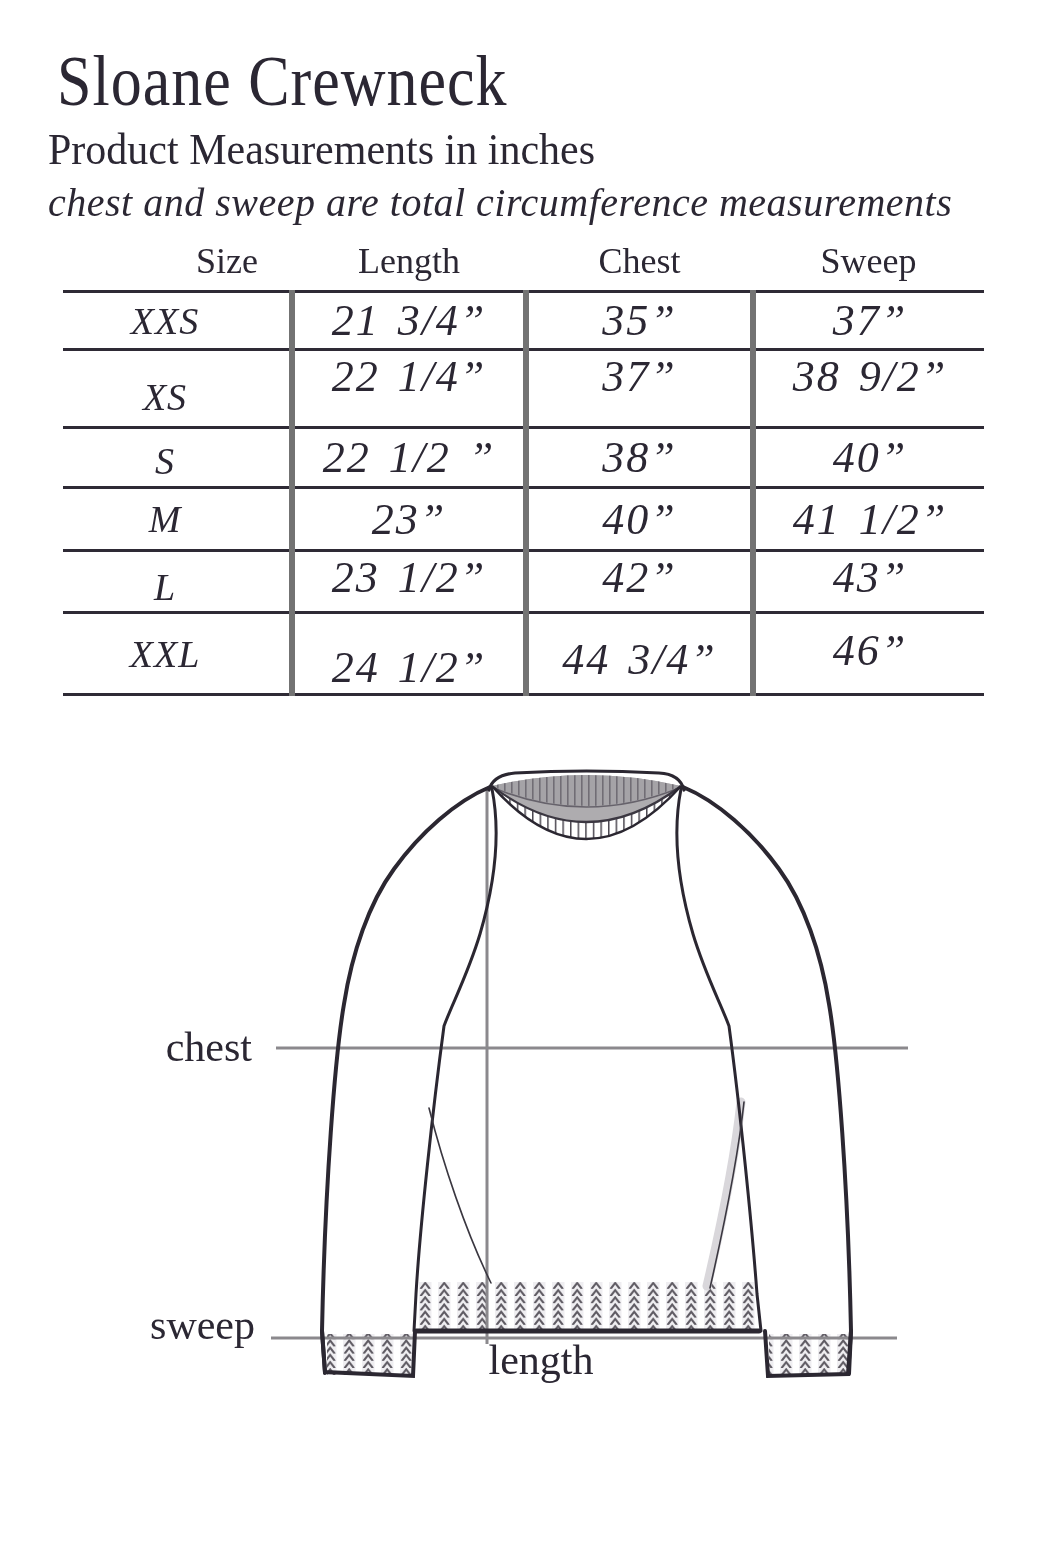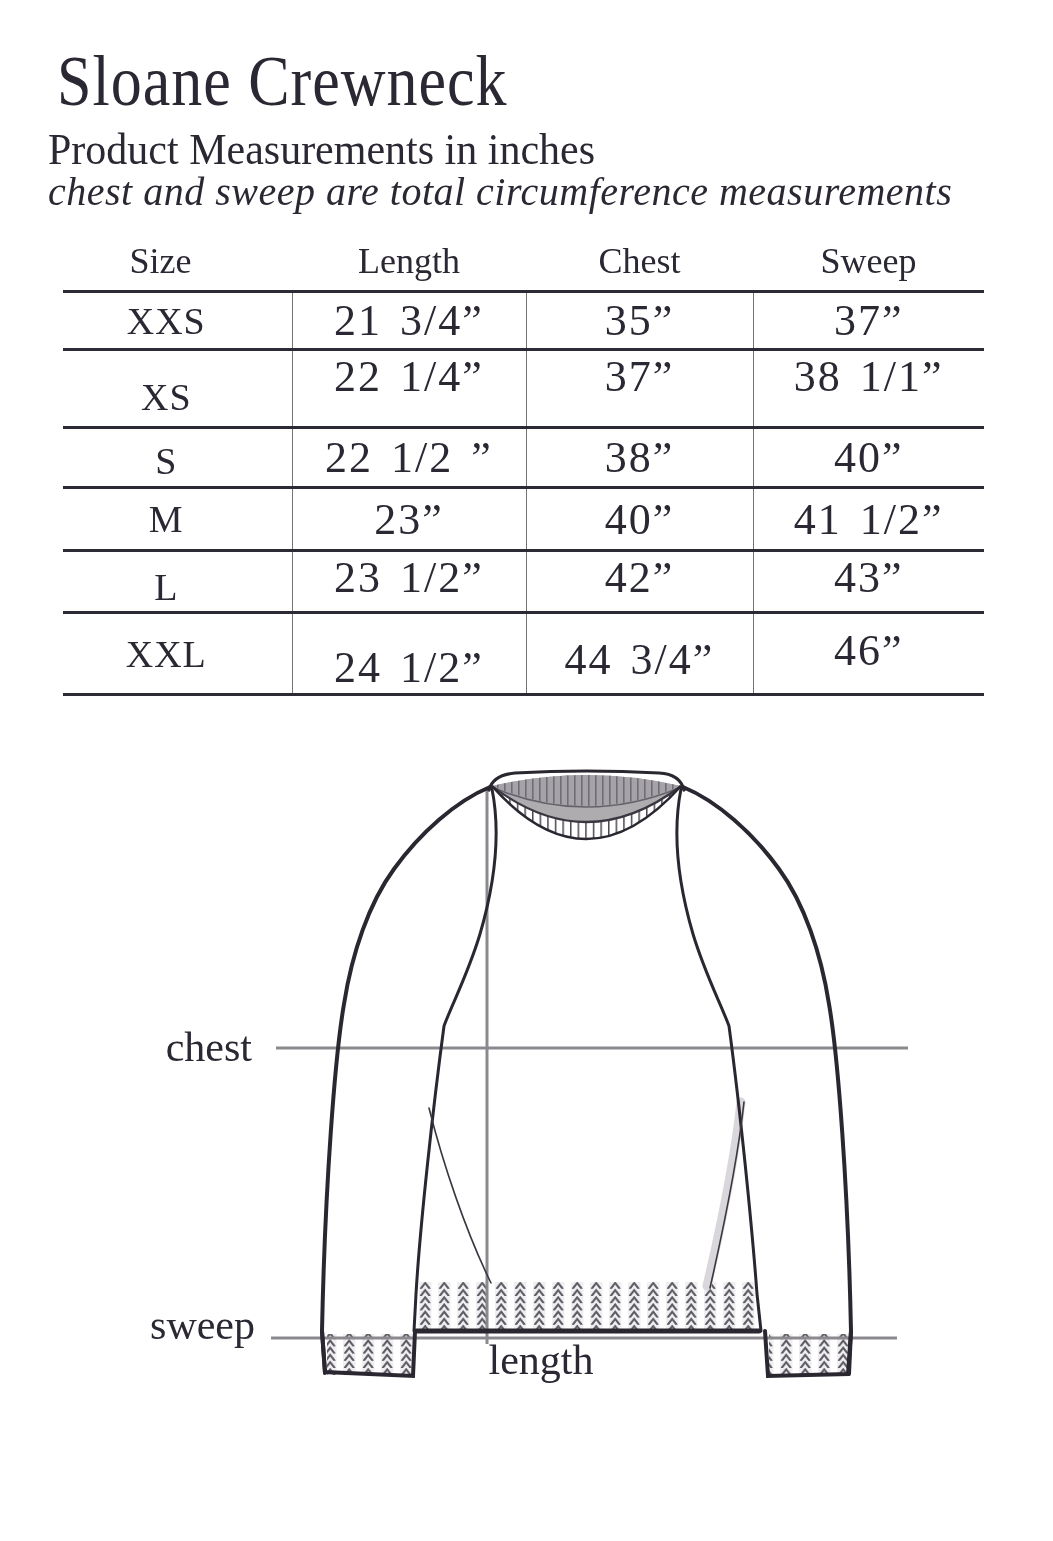--- a/index.html
+++ b/index.html
@@ -16,46 +16,47 @@
     font-size:62px; line-height:1; white-space:nowrap;
     transform:scaleY(1.16); transform-origin:left top;
     letter-spacing:1px;
   }
   .subtitle {
     position:absolute; left:48px; top:127px;
     font-size:42px; line-height:1; white-space:nowrap;
     transform:scaleY(1.05); transform-origin:left top;
   }
   .note-italic {
-    position:absolute; left:48px; top:172px;
+    position:absolute; left:48px; top:183px;
     font-size:40px; line-height:1; font-style:italic; white-space:nowrap;
     letter-spacing:0.5px;
   }
   table.size-table {
     position:absolute; left:63px; top:234px;
     width:921px; border-collapse:collapse; table-layout:fixed;
   }
   .size-table col.c1 { width:229px; }
   .size-table col.c2 { width:234px; }
   .size-table col.c3 { width:227px; }
   .size-table col.c4 { width:231px; }
   .size-table th {
     font-weight:normal; font-size:36px; text-align:center;
     vertical-align:bottom; padding:0 0 8px 0; height:48px;
   }
   .size-table thead tr { border-bottom:3px solid #2e2a35; }
-  .size-table th:first-child { padding-right:34px; }
+  .size-table th:first-child { padding-right:34px;text-align:right; }
   .size-table td {
     border-bottom:3px solid #2e2a35;
     text-align:center; vertical-align:middle;
     font-size:44px; letter-spacing:2px; word-spacing:5px;
     padding:0;
+    font-style:italic;
   }
   .size-table td:first-child { font-size:38px; letter-spacing:1px; padding-right:22px; }
-  .size-table td + td { border-left:1px solid #737373;text-align:center; }
+  .size-table td + td { border-left:6px solid #737373;text-align:center; }
   
   .size-table tbody tr.r2 td:first-child { padding-top:16px; }
   .size-table tbody tr.r2 td + td { padding-bottom:24px; }
   .size-table tbody tr.r3 td:first-child { padding-top:6px; }
   .size-table tbody tr.r5 td:first-child { padding-top:10px; }
   .size-table tbody tr.r5 td + td { padding-bottom:8px; }
   .size-table tbody tr.r6 td:nth-child(2) { padding-bottom:12px; }
   .size-table tbody tr.r6 td:nth-child(3) { padding-top:14px; }
   .size-table tbody tr.r6 td:nth-child(4) { padding-top:14px; }
   .size-table tbody tr.r7 td:nth-child(2) { padding-top:28px; }
@@ -98,21 +99,21 @@
     <tr class="r1" style="height:58px">
       <td>XXS</td>
       <td>21 3/4”</td>
       <td>35”</td>
       <td>37”</td>
     </tr>
     <tr class="r2" style="height:72px">
       <td>XS</td>
       <td>22 1/4”</td>
       <td>37”</td>
-      <td>38 1/1”</td>
+      <td>38 9/2”</td>
     </tr>
     <tr class="r3" style="height:60px">
       <td>S</td>
       <td>22 1/2 ”</td>
       <td>38”</td>
       <td>40”</td>
     </tr>
     <tr class="r4" style="height:63px">
       <td>M</td>
       <td>23”</td>

